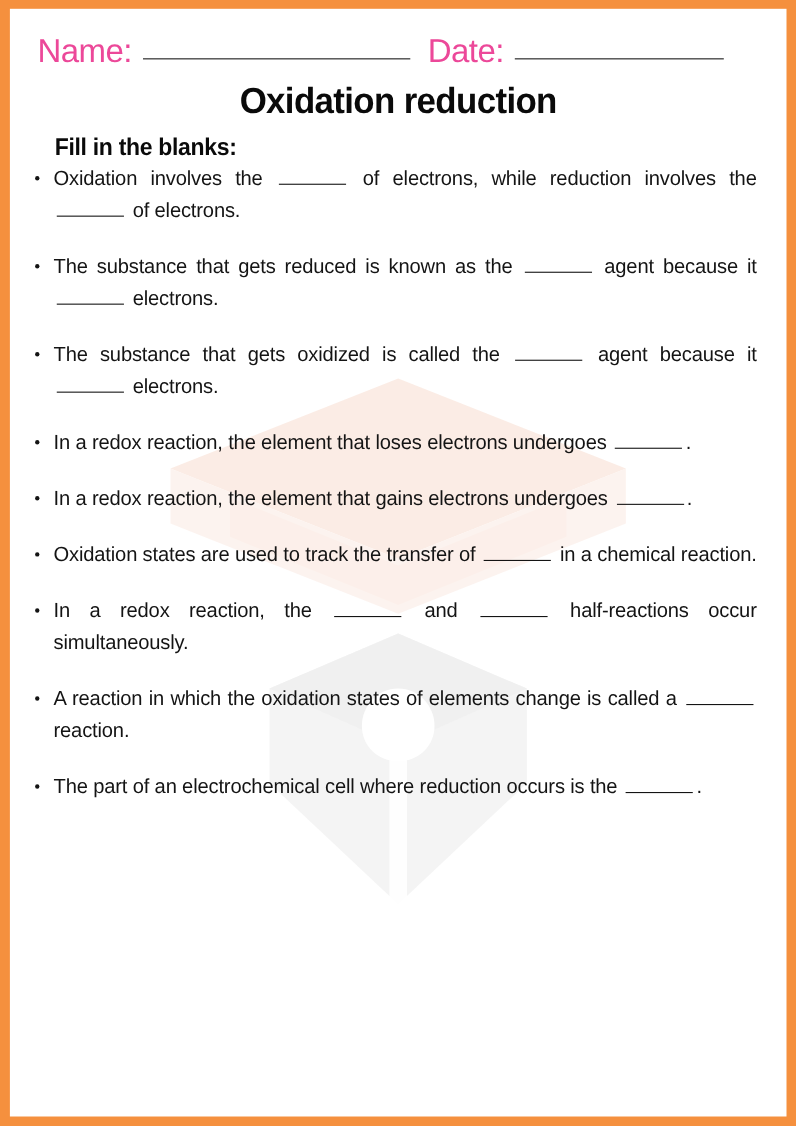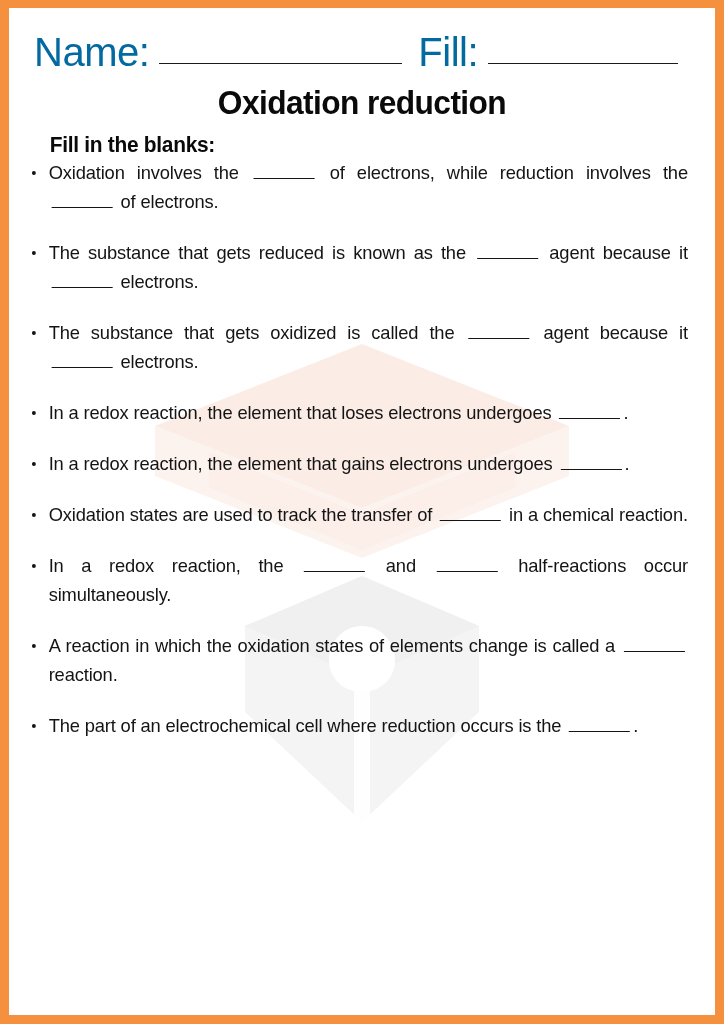--- a/index.html
+++ b/index.html
@@ -51,24 +51,24 @@
   }
 
   
   .namedate {
     display: flex;
     align-items: baseline;
     margin-top: 22px;
     padding-left: 8px;
   }
   .nd-label {
-    font-size: 40px;
+    font-size: 30px;
     font-weight: 400;
     letter-spacing: -0.5px;
-    color: #0369a1;
+    color: #ec4899;
     white-space: nowrap;
     font-family: "Liberation Sans", sans-serif;
   }
   .nd-rule {
     height: 0;
     border-bottom: 1.6px solid #1a1a1a;
     margin: 0 0 7px 10px;
     position: relative;
     top: -2px;
   }
@@ -169,21 +169,21 @@
         </g>
       </svg>
     </div>
 
     <div id="content">
 
       <div class="namedate">
         <span class="nd-label">Name:</span>
         <span class="nd-rule name-rule"></span>
         <span class="nd-gap"></span>
-        <span class="nd-label">Fill:</span>
+        <span class="nd-label">Date:</span>
         <span class="nd-rule date-rule"></span>
       </div>
 
       <div class="title">Oxidation reduction</div>
 
       <div class="subtitle">Fill in the blanks:</div>
 
       <ul class="questions" id="question-list">
           <li><span class="qtext">Oxidation involves the <span class="blank"></span> of electrons, while reduction involves the <span class="blank"></span> of electrons.</span></li>
           <li><span class="qtext">The substance that gets reduced is known as the <span class="blank"></span> agent because it <span class="blank"></span> electrons.</span></li>

